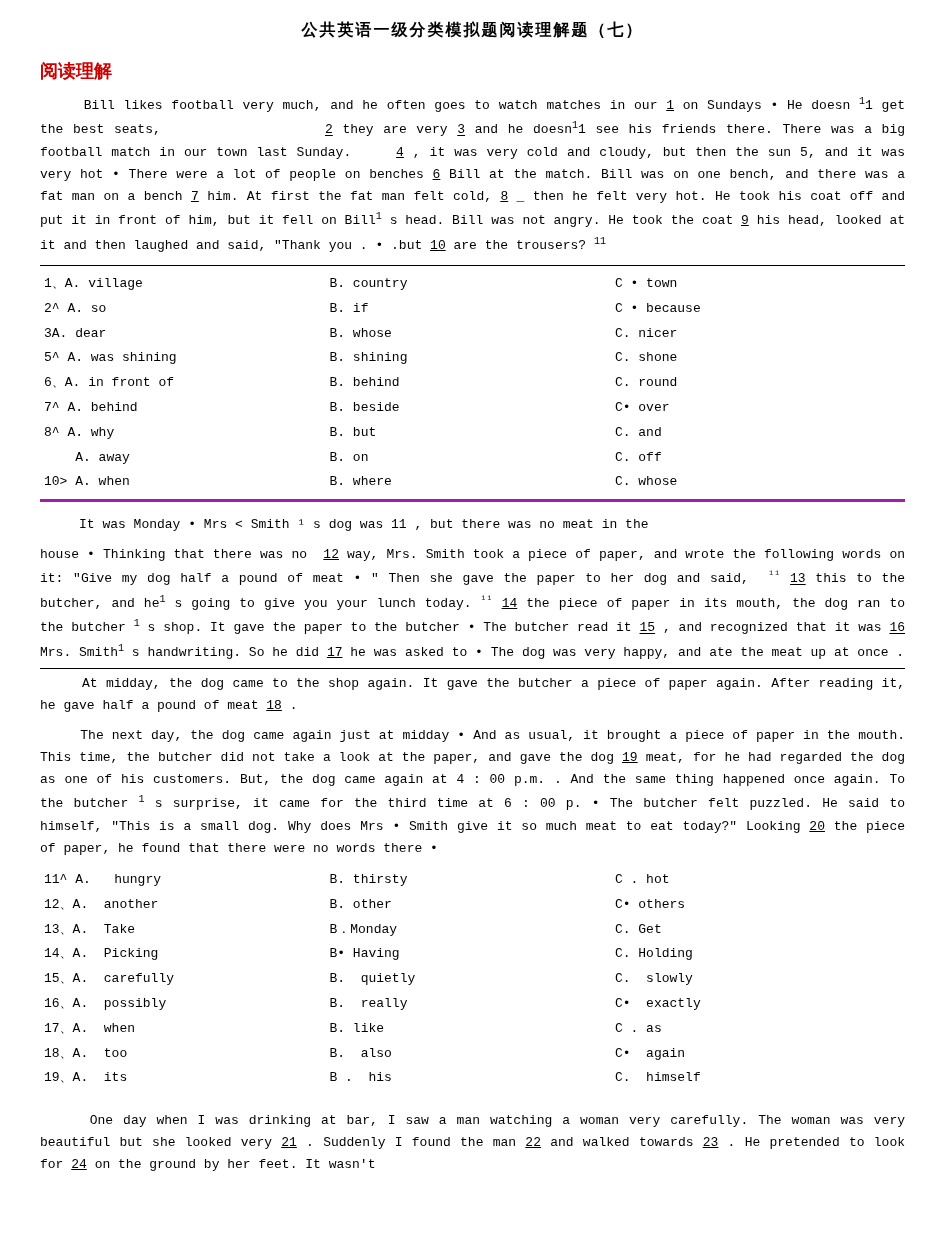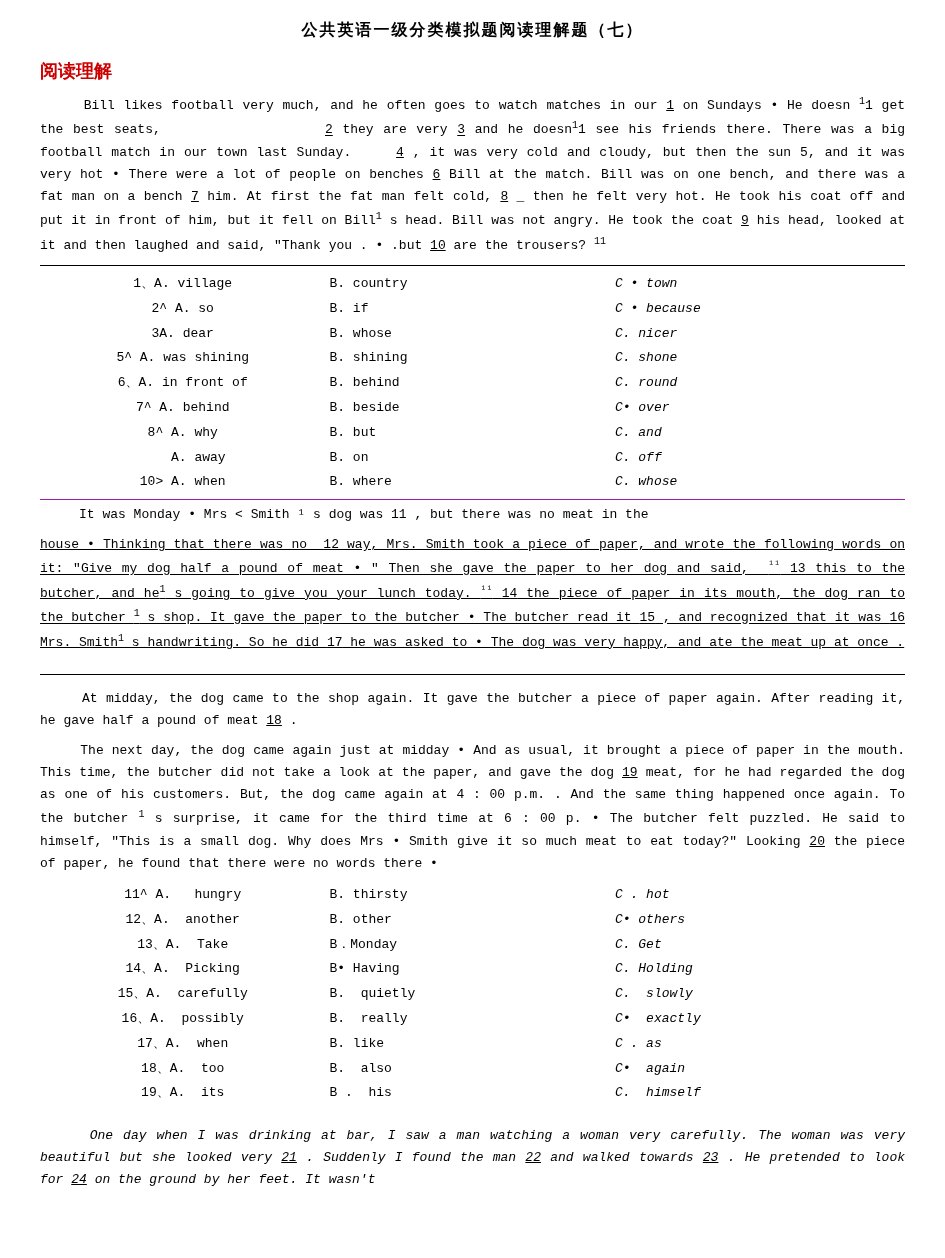--- a/index.html
+++ b/index.html
@@ -53,28 +53,26 @@
       font-family: "Courier New", Courier, monospace;
       font-size: 13px;
     }
     .options-table td {
       padding: 2px 4px;
       vertical-align: top;
       line-height: 1.6;
     }
     .options-table td:first-child {
       width: 33%;
-      text-align: center;
     }
     .options-table td:nth-child(2) {
       width: 33%;
     }
     .options-table td:last-child {
       width: 34%;
-      font-style: italic;
     }
     sup {
       font-size: 10px;
     }
   </style>
 </head>
 <body>
 
 <div class="page-title">公共英语一级分类模拟题阅读理解题（七）</div>
 
@@ -138,24 +136,24 @@
     <td>C. off</td>
   </tr>
   <tr>
     <td>10&gt; A. when</td>
     <td>B. where</td>
     <td>C. whose</td>
   </tr>
 </tbody>
   </table>
 
-<div class="passage" style="border-top:1px solid #a21caf; padding-top:4px; margin-top:4px;">
+<div class="passage" style="border-top:3px solid #a21caf; padding-top:12px; margin-top:4px;">
   &nbsp;&nbsp;&nbsp;&nbsp;&nbsp;It was Monday • Mrs &lt; Smith ¹ s dog was 11 , but there was no meat in the
 </div>
-<div class="passage" style="border-bottom:1px solid #000; padding-bottom:20px; margin-bottom:13px;text-decoration:underline;">
+<div class="passage" style="border-bottom:1px solid #000; padding-bottom:4px; margin-bottom:4px;">
   house • Thinking that there was no &nbsp;<u>12</u> way, Mrs. Smith took a piece of paper,
   and wrote the following words on it: "Give my dog half a pound of meat • " Then she
   gave the paper to her dog and said, &nbsp;<sup>¹¹</sup> <u>13</u> this to the butcher, and he<sup>1</sup> s going to give
   you your lunch today. <sup>¹¹</sup> <u>14</u> the piece of paper in its mouth, the dog ran to the butcher
   <sup>1</sup> s shop. It gave the paper to the butcher • The butcher read it <u>15</u> , and recognized
   that it was <u>16</u> Mrs. Smith<sup>1</sup> s handwriting. So he did <u>17</u> he was asked to • The dog was
   very happy, and ate the meat up at once .
 </div>
 
 <div class="passage">
@@ -216,17 +214,17 @@
     <td>C•&nbsp; again</td>
   </tr>
   <tr>
     <td>19、A.&nbsp; its</td>
     <td>B .&nbsp; his</td>
     <td>C.&nbsp; himself</td>
   </tr>
 </tbody>
   </table>
 
-<div class="passage" style="margin-top:19px;font-style:italic;">
+<div class="passage" style="margin-top:19px;">
   &nbsp;&nbsp;&nbsp;&nbsp;&nbsp;One day when I was drinking at bar, I saw a man watching a woman very carefully.
   The woman was very beautiful but she looked very <u>21</u> . Suddenly I found the man <u>22</u> and
   walked towards <u>23</u> . He pretended to look for <u>24</u> on the ground by her feet. It wasn't
 </div>
 
 </body></html>

